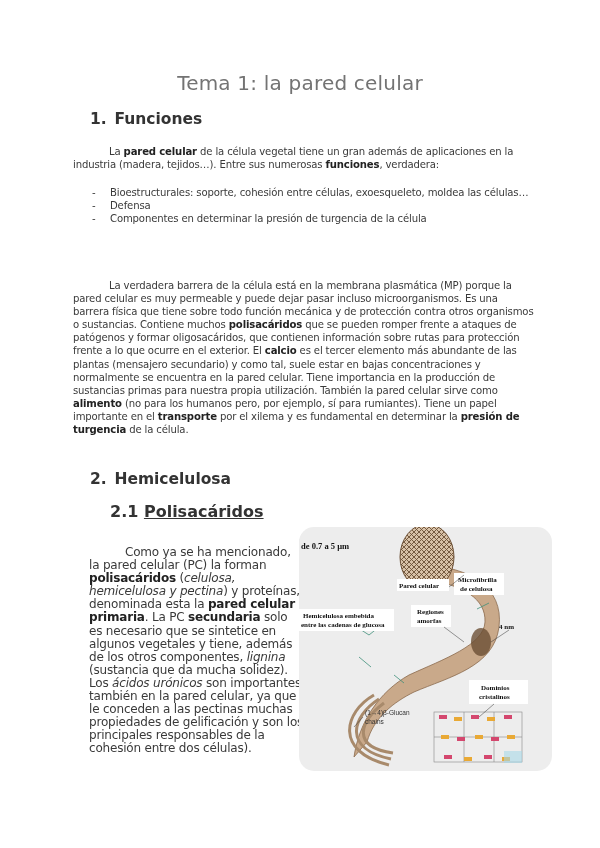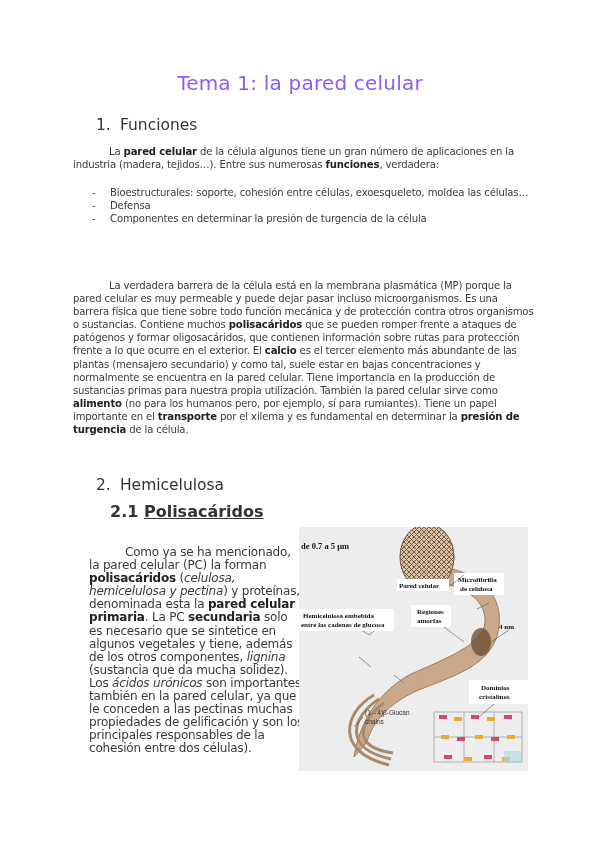--- a/index.html
+++ b/index.html
@@ -1,50 +1,50 @@
 <!DOCTYPE html>
 <html><head>
   <meta charset="utf-8">
   <style>
     html, body { margin: 0; padding: 0; background: #ffffff; }
     body { width: 600px; height: 848px; position: relative; overflow: hidden;
       font-family: "DejaVu Sans", sans-serif; color: #333333; }
     .title { position: absolute; top: 71px; left: 0; width: 600px; text-align: center;
-      font-size: 20px; font-weight: normal; color: #8b5cf6; letter-spacing: 0.2px; margin: 0; }
-    .h2 { position: absolute; left: 90px; font-size: 15.5px; color: #333; margin: 6px; font-weight: normal; }
+      font-size: 20px; font-weight: normal; color: #737373; letter-spacing: 0.2px; margin: 0; }
+    .h2 { position: absolute; left: 90px; font-size: 15.5px; color: #333; margin: 0; font-weight: bold; }
     .h2 .num { display: inline-block; width: 19px; }
     .para { position: absolute; left: 73px; width: 462px; font-size: 10.1px; line-height: 13.1px;
       color: #3a3a3a; margin: 0; letter-spacing: -0.15px; }
     .para .indent { display: inline-block; width: 36px; }
     b { color: #222; }
     ul.dash { position: absolute; left: 90px; top: 184px; width: 440px; margin: 2px; padding: 0;
       list-style: none; font-size: 10.1px; line-height: 13.1px; color: #3a3a3a; letter-spacing: -0.15px; }
     ul.dash li { position: relative; padding-left: 18px; }
     ul.dash li::before { content: "-"; position: absolute; left: 0; }
     .sub { position: absolute; left: 110px; top: 502px; font-size: 16px; color: #333; margin: 0; }
     .sub u { text-decoration: underline; }
     .col { position: absolute; left: 73px; top: 530px; width: 215px; font-size: 12px; line-height: 13.1px;
       color: #3a3a3a; margin: 16px; letter-spacing: -0.2px; }
-    .figure { position: absolute; left: 299px; top: 527px; width: 229px; height: 244px; background: #ededed; overflow: hidden; }
+    .figure { position: absolute; left: 299px; top: 527px; width: 253px; height: 244px; background: #ededed; overflow: hidden; border-radius: 15px; }
     .figure svg { display: block; }
     .lbl { font-family: "Liberation Serif", serif; font-weight: bold; font-size: 7px; fill: #111; }
     .lbl-big { font-family: "Liberation Serif", serif; font-weight: bold; font-size: 8.5px; fill: #111; }
     .lbl-sans { font-family: "Liberation Sans", sans-serif; font-size: 6.5px; fill: #333; }
   </style>
 </head>
 <body>
 
 <h1 class="title">Tema 1: la pared celular</h1>
 
 <h2 class="h2" style="top:110px;">
   <span class="num">1.</span>
   <span>Funciones</span>
 </h2>
 
-<p class="para" style="top:145px;"><span class="indent"></span><span>La </span><b>pared celular</b><span> de la célula algunos tiene un gran número de aplicaciones en la industria (madera, tejidos…). Entre sus numerosas </span><b>funciones</b><span>, verdadera:</span></p>
+<p class="para" style="top:145px;"><span class="indent"></span><span>La </span><b>pared celular</b><span> de la célula vegetal tiene un gran además de aplicaciones en la industria (madera, tejidos…). Entre sus numerosas </span><b>funciones</b><span>, verdadera:</span></p>
 
 <ul class="dash">
   <li>Bioestructurales: soporte, cohesión entre células, exoesqueleto, moldea las células…</li>
   <li>Defensa</li>
   <li>Componentes en determinar la presión de turgencia de la célula</li>
 </ul>
 
 <p class="para" style="top:279px;"><span class="indent"></span><span>La verdadera barrera de la célula está en la membrana plasmática (MP) porque la pared celular es muy permeable y puede dejar pasar incluso microorganismos. Es una barrera física que tiene sobre todo función mecánica y de protección contra otros organismos o sustancias. Contiene muchos </span><b>polisacáridos</b><span> que se pueden romper frente a ataques de patógenos y formar oligosacáridos, que contienen información sobre rutas para protección frente a lo que ocurre en el exterior. El </span><b>calcio</b><span> es el tercer elemento más abundante de las plantas (mensajero secundario) y como tal, suele estar en bajas concentraciones y normalmente se encuentra en la pared celular. Tiene importancia en la producción de sustancias primas para nuestra propia utilización. También la pared celular sirve como </span><b>alimento</b><span> (no para los humanos pero, por ejemplo, sí para rumiantes). Tiene un papel importante en el </span><b>transporte</b><span> por el xilema y es fundamental en determinar la </span><b>presión de turgencia</b><span> de la célula.</span></p>
 
 <h2 class="h2" style="top:470px;">

